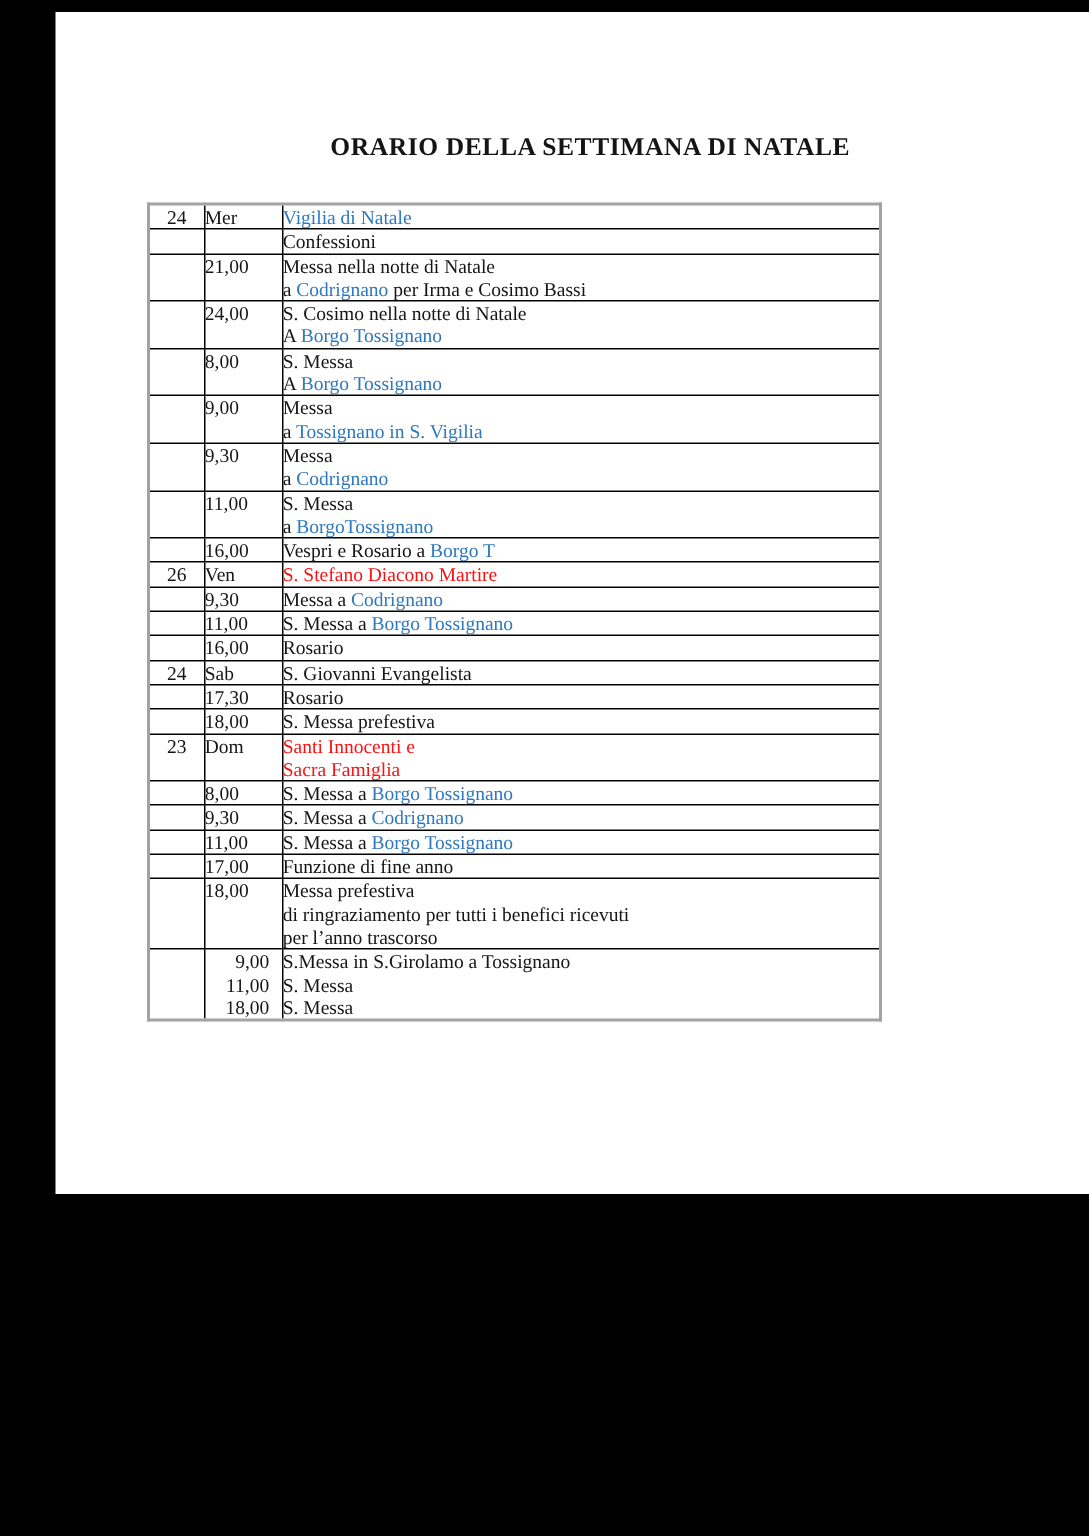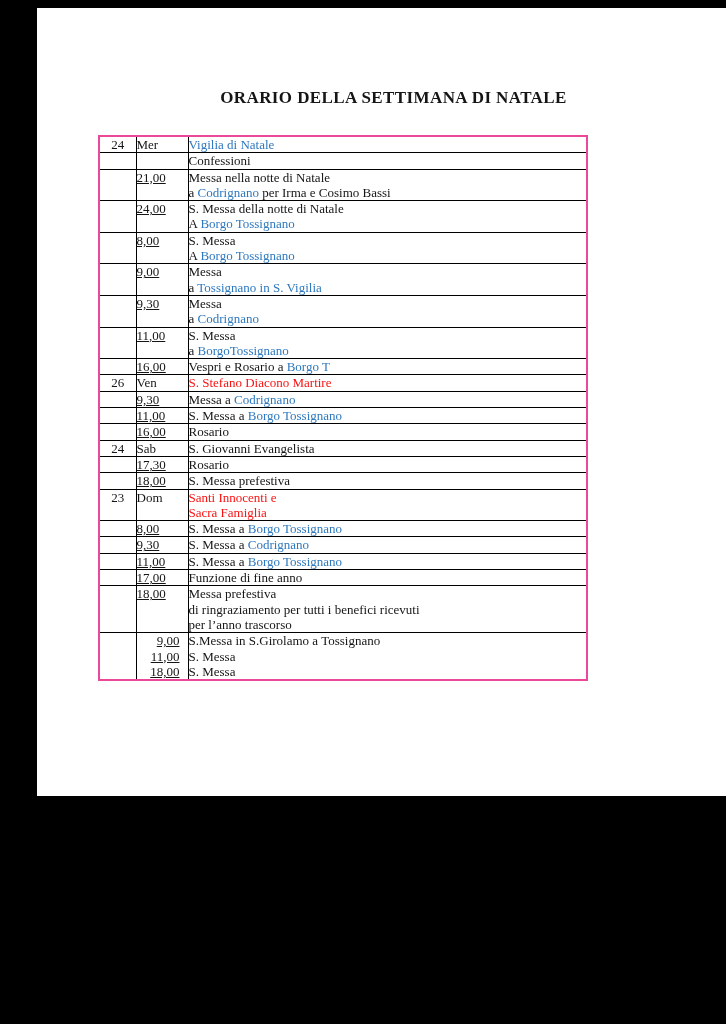--- a/index.html
+++ b/index.html
@@ -2,26 +2,26 @@
 <html style="--blue: #2E78BE; --red: #FA1212;"><head>
 <meta charset="utf-8">
 <style>
   html,body{margin:0;padding:0;}
   body{background:#ffffff;font-family:"Liberation Serif", serif;}
   .frame{position:relative;width:726px;height:1024px;background:#000;overflow:hidden;}
   .page{position:absolute;left:8px;top:8px;width:713px;height:788px;background:#ffffff;margin-left:29px;}
   .title{margin:80px 0 0 0;text-align:center;font-size:17px;font-weight:bold;
          color:#151515;letter-spacing:0.4px;}
   table.sched{border-collapse:collapse;table-layout:fixed;margin:27px 0 0 61px;
-              width:488px;border:2px solid #ec4899;padding-left:44px;}
+              width:488px;border:2px solid #a3a3a3;padding-left:44px;}
   table.sched td{border:1px solid #000;vertical-align:top;font-size:13px;
                  line-height:15.3px;color:#151515;padding:0;overflow:hidden;}
   td.c-date{text-align:center;}
   td.c-day{padding-left:7px;}
-  td.c-time{padding-left:11px;text-decoration:underline;}
+  td.c-time{padding-left:11px;}
   td.c-time.right{text-align:right;padding-left:0;padding-right:8px;}
   td.c-event{padding-left:6px;}
   .col-blue{color:var(--blue,#2E78BE);}
   .col-red{color:var(--red,#FA1212);}
   .bold{font-weight:normal;}
   .seg{white-space:pre-wrap;}
 </style>
 </head>
 <body>
 
@@ -58,21 +58,21 @@
               <div><span class="seg">Messa nella notte di Natale</span></div>
               <div><span class="seg">a </span><span class="seg col-blue">Codrignano</span><span class="seg"> per Irma e Cosimo Bassi</span></div>
             </td>
           </tr>
           <tr>
             <td class="c-date"></td>
             <td class="c-time">
               <div>24,00</div>
             </td>
             <td class="c-event">
-              <div><span class="seg">S. Messa della notte di Natale</span></div>
+              <div><span class="seg">S. Cosimo nella notte di Natale</span></div>
               <div><span class="seg">A </span><span class="seg col-blue">Borgo Tossignano</span></div>
             </td>
           </tr>
           <tr>
             <td class="c-date"></td>
             <td class="c-time">
               <div>8,00</div>
             </td>
             <td class="c-event">
               <div><span class="seg">S. Messa</span></div>

